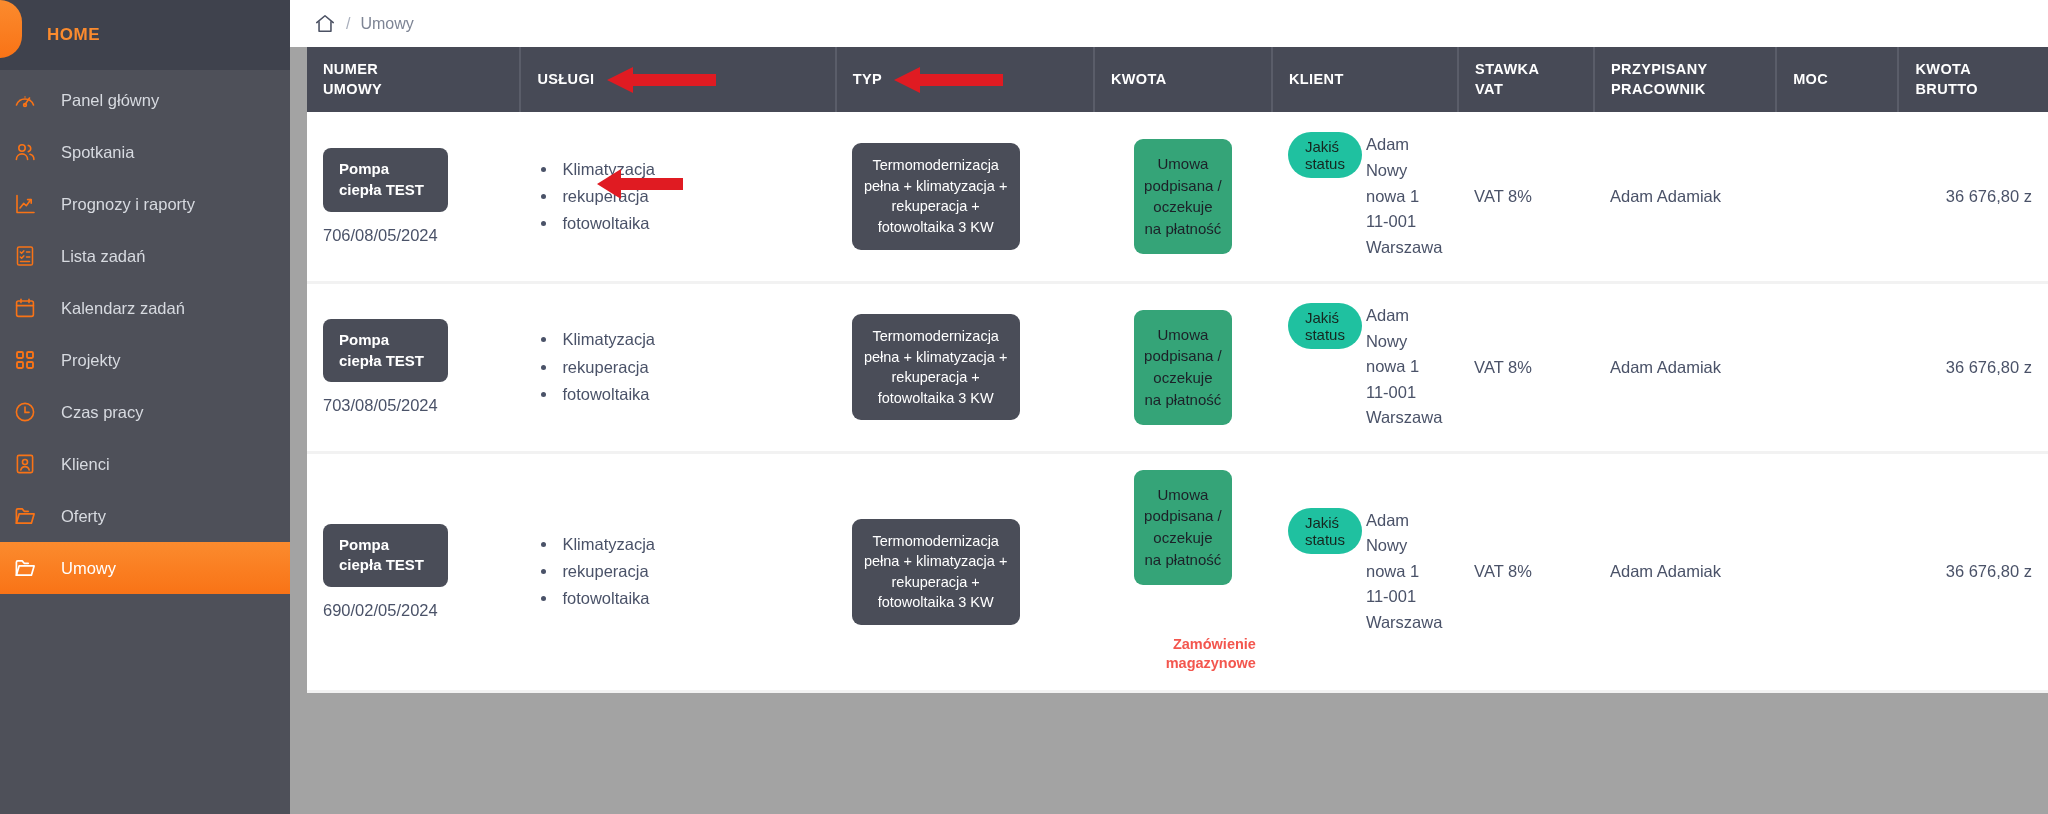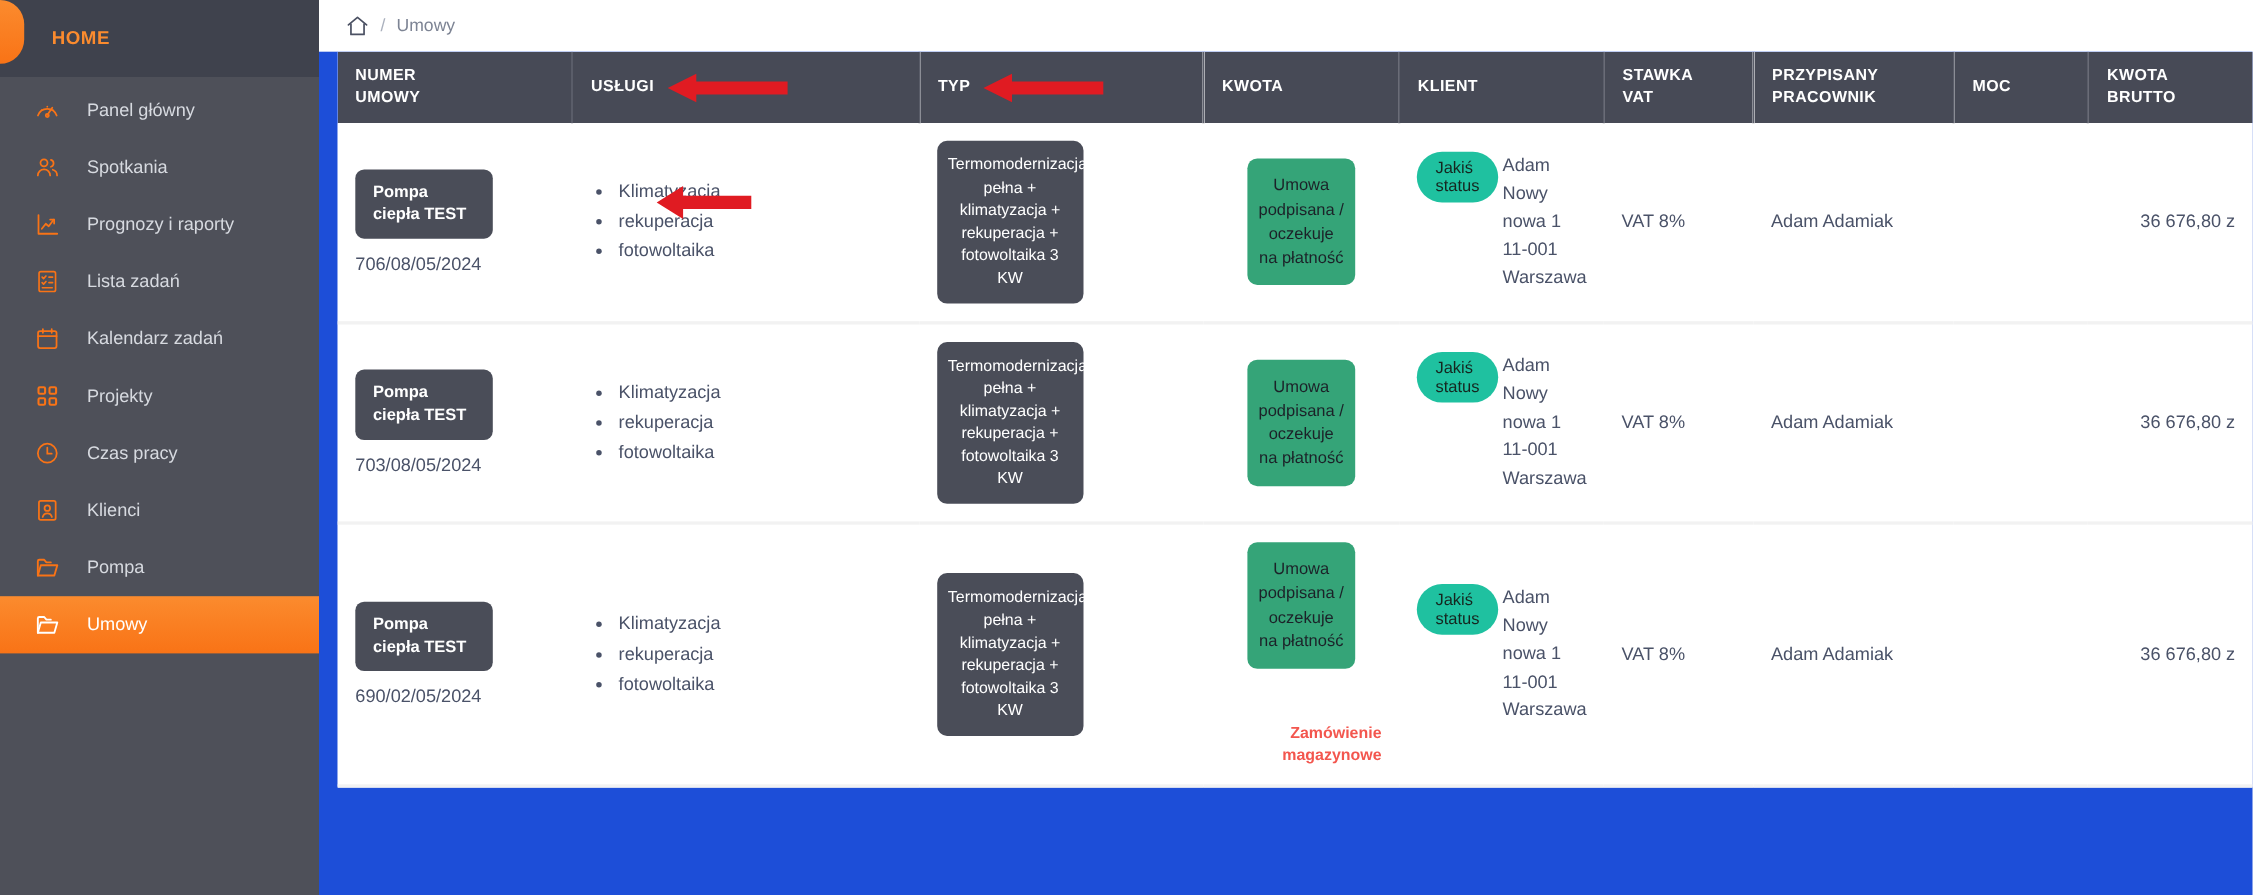--- a/index.html
+++ b/index.html
@@ -48,21 +48,21 @@
     color: #fb8b2e;
     font-size: 17px;
     font-weight: 600;
     letter-spacing: .5px;
   }
   .nav { padding-top: 4px; }
   .nav-item {
     height: 52px;
     display: flex;
     align-items: center;
-    padding-left: 31px;
+    padding-left: 13px;
     color: #d7dae0;
     font-size: 16.5px;
     cursor: pointer;
     text-align: right;
   }
   .nav-item .ico {
     width: 30px;
     min-width: 30px;
     height: 26px;
     display: flex;
@@ -95,21 +95,21 @@
     gap: 10px;
     background: #ffffff;
     flex-shrink: 0;
   }
   .breadcrumb .home-ico { color: #4b5163; display:flex; align-items:center; }
   .breadcrumb .sep { color: #aab0bd; font-size: 16px; }
   .breadcrumb .crumb { color: #7d8494; font-size: 16px; }
 
   .table-wrap {
     flex: 1;
-    background: #1d4ed8;
+    background: #a3a3a3;
     padding-left: 17px;
     overflow: hidden;
   }
   table.grid {
     width: 1741px;
     border-collapse: collapse;
     table-layout: fixed;
     background: #ffffff;
   }
   table.grid thead th {
@@ -170,21 +170,21 @@
 
   .typ-cell { display: flex; align-items: center; }
   .chip-typ {
     background: #4a4d58;
     color: #ffffff;
     font-size: 14.5px;
     line-height: 1.42;
     border-radius: 9px;
     padding: 12px 10px;
     text-align: center;
-    width: 133px;
+    width: 168px;
   }
 
   .status-cell { display: flex; flex-direction: column; align-items: center; gap: 10px; }
   .chip-green {
     background: #35a478;
     color: #1c2128;
     font-size: 15px;
     line-height: 1.45;
     border-radius: 9px;
     padding: 14px 10px;
@@ -327,21 +327,21 @@
           </span>
           <span>Klienci</span>
         </div>
         <div class="nav-item">
           <span class="ico">
             <svg width="24" height="24" viewBox="0 0 24 24" fill="none" stroke="currentColor" stroke-width="1.7" stroke-linecap="round" stroke-linejoin="round">
               <path d="M3.4 19.2V6.2c0-.7.6-1.3 1.3-1.3h4.5l2 2.4h4"></path>
               <path d="M3.4 19.2 6.1 9.9h15L18.4 19.2Z"></path>
             </svg>
           </span>
-          <span>Pompa</span>
+          <span>Oferty</span>
         </div>
         <div class="nav-item active">
           <span class="ico">
             <svg width="24" height="24" viewBox="0 0 24 24" fill="none" stroke="currentColor" stroke-width="1.7" stroke-linecap="round" stroke-linejoin="round">
               <path d="M3.4 19.2V6.2c0-.7.6-1.3 1.3-1.3h4.5l2 2.4h4"></path>
               <path d="M3.4 19.2 6.1 9.9h15L18.4 19.2Z"></path>
             </svg>
           </span>
           <span>Umowy</span>
         </div>

